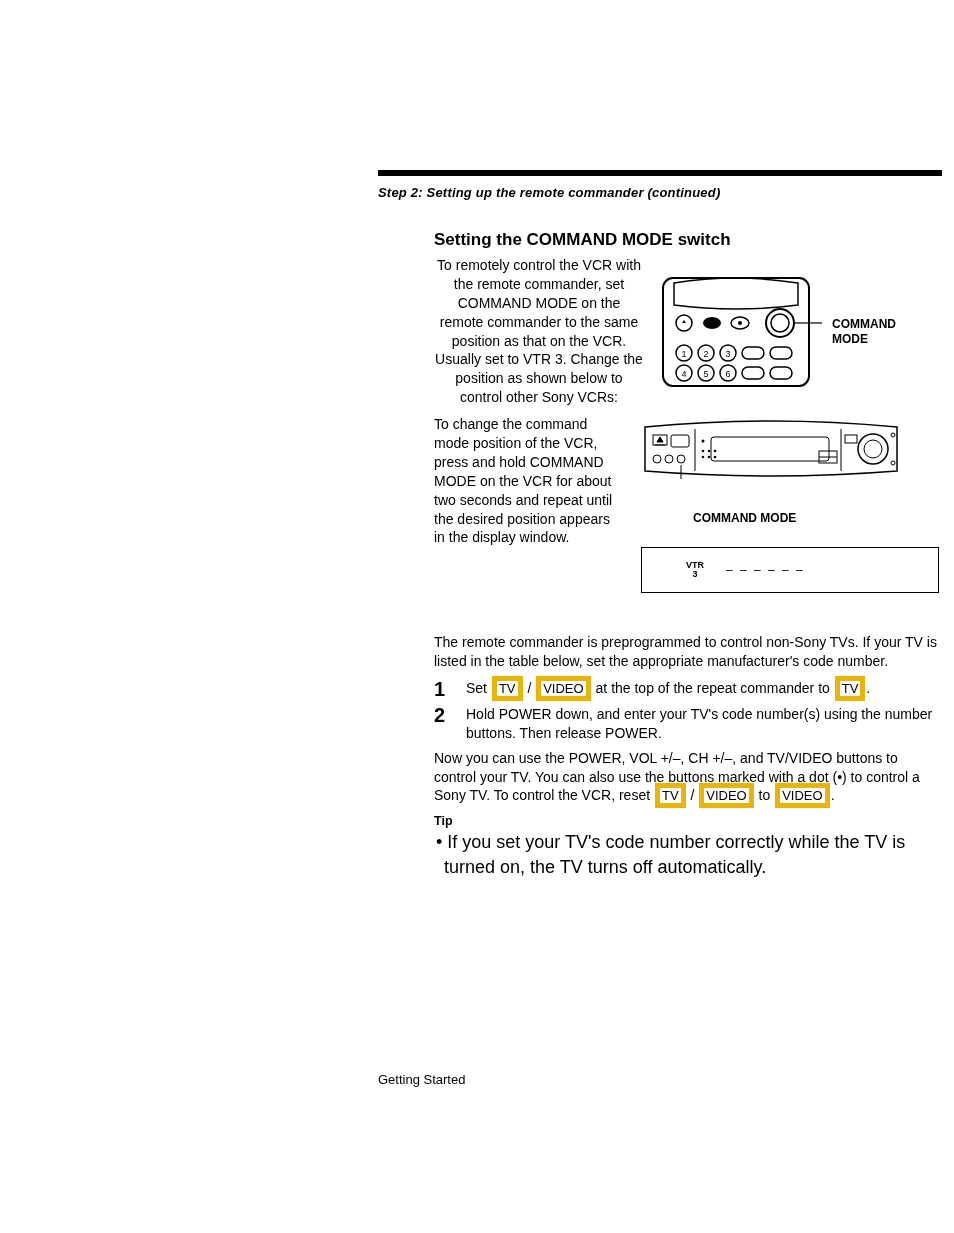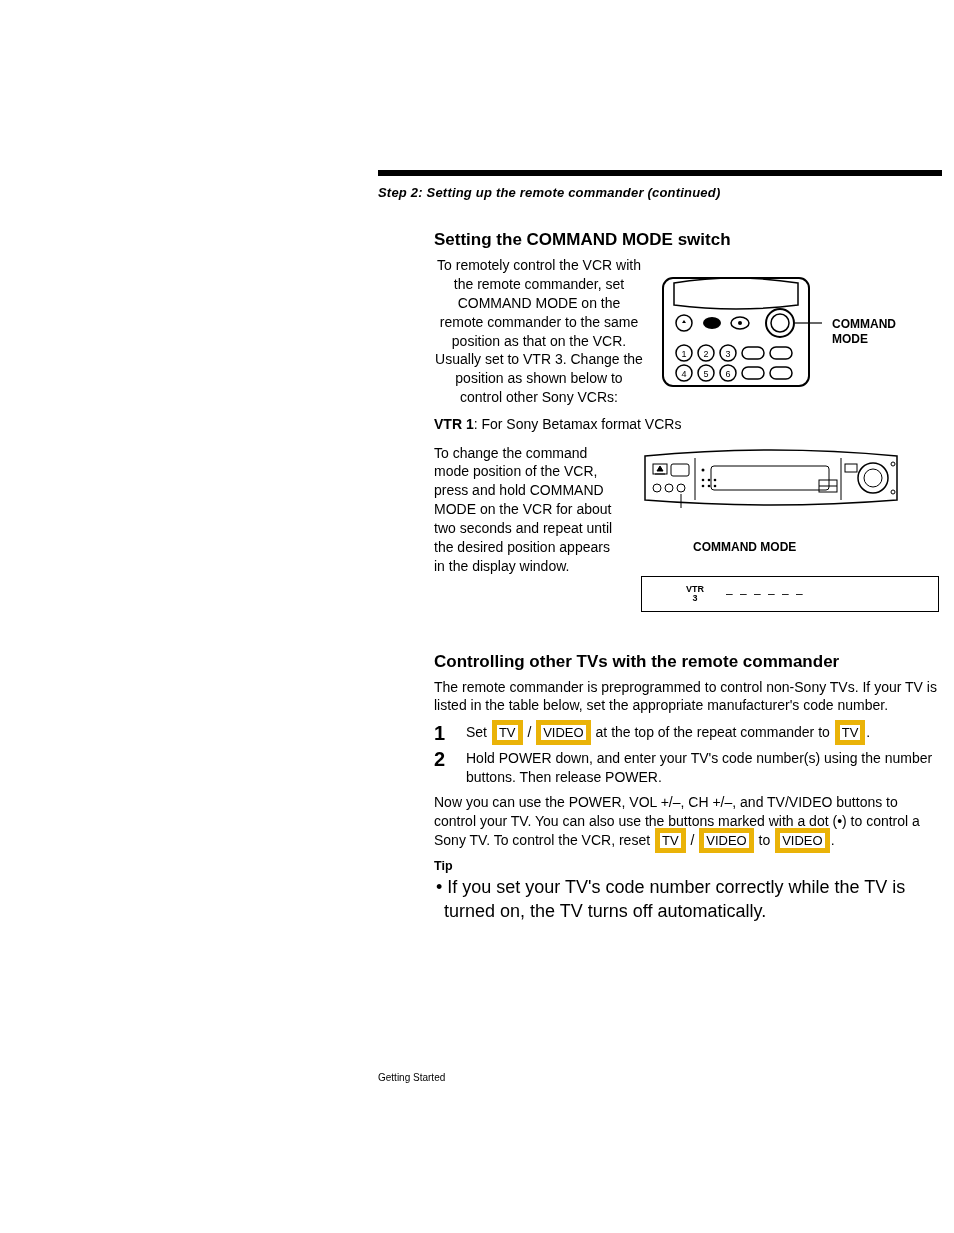--- a/index.html
+++ b/index.html
@@ -86,21 +86,21 @@
     font-size: 12px;
     font-weight: 800;
     margin-top: 22px;
     margin-left: 52px;
   }
   .display-box {
     margin-top: 22px;
     margin-left: 0;
     border: 1px solid #000;
     width: 298px;
-    height: 36px;
+    height: 46px;
     display: flex;
     align-items: center;
     gap: 22px;
     padding-left: 44px;
     box-sizing: border-box;
   }
   .vtr3 {
     font-size: 9px;
     font-weight: 800;
     line-height: 1;
@@ -152,21 +152,21 @@
     font-size: 18px;
     line-height: 1.35;
     padding-left: 10px;
     text-indent: -8px;
     margin-top: 2px;
   }
   .footer {
     position: absolute;
     left: 378px;
     top: 1072px;
-    font-size: 10px;
+    font-size: 13px;
     text-align: right;
   }
 </style>
 </head>
 <body>
 
 <div class="page">
   <div class="rule"></div>
   <div class="step-title">Step 2: Setting up the remote commander (continued)</div>
 
@@ -212,21 +212,20 @@
           <line x1="133" y1="46" x2="160" y2="46" stroke="#000" stroke-width="1.2"></line>
         </svg>
         <div class="remote-label">
           <div>COMMAND</div>
           <div>MODE</div>
         </div>
       </div>
     </div>
 
     <div class="vtr-list">
-      <div><b>VTR 1</b><span>: For Sony Betamax format VCRs</span></div>
     </div>
 
     <div class="row2">
       <div class="para2">To change the command mode position of the VCR, press and hold COMMAND MODE on the VCR for about two seconds and repeat until the desired position appears in the display window.</div>
 
       <div class="vcr-fig">
         <svg width="260" height="70" viewBox="0 0 260 70">
 
           <path d="M4 12 Q130 0 256 12 L256 56 Q130 66 4 56 Z" fill="none" stroke="#000" stroke-width="1.5"></path>
           <line x1="54" y1="14" x2="54" y2="56" stroke="#000" stroke-width="1"></line>
@@ -266,21 +265,20 @@
           <div class="vtr3">
             <div>VTR</div>
             <div>3</div>
           </div>
           <div class="dashes">– –   – –   – –</div>
         </div>
       </div>
     </div>
 
     <div class="sec2">
-      <div class="h2">Controlling other TVs with the remote commander</div>
       <div class="p14">The remote commander is preprogrammed to control non-Sony TVs. If your TV is listed in the table below, set the appropriate manufacturer's code number.</div>
 
       <div class="steps">
         <div class="step">
           <div class="num">1</div>
           <div class="txt">
             <span>Set </span><span class="kbx">TV</span><span> / </span><span class="kbx">VIDEO</span><span> at the top of the repeat commander to </span><span class="kbx">TV</span><span>.</span>
           </div>
         </div>
         <div class="step">

